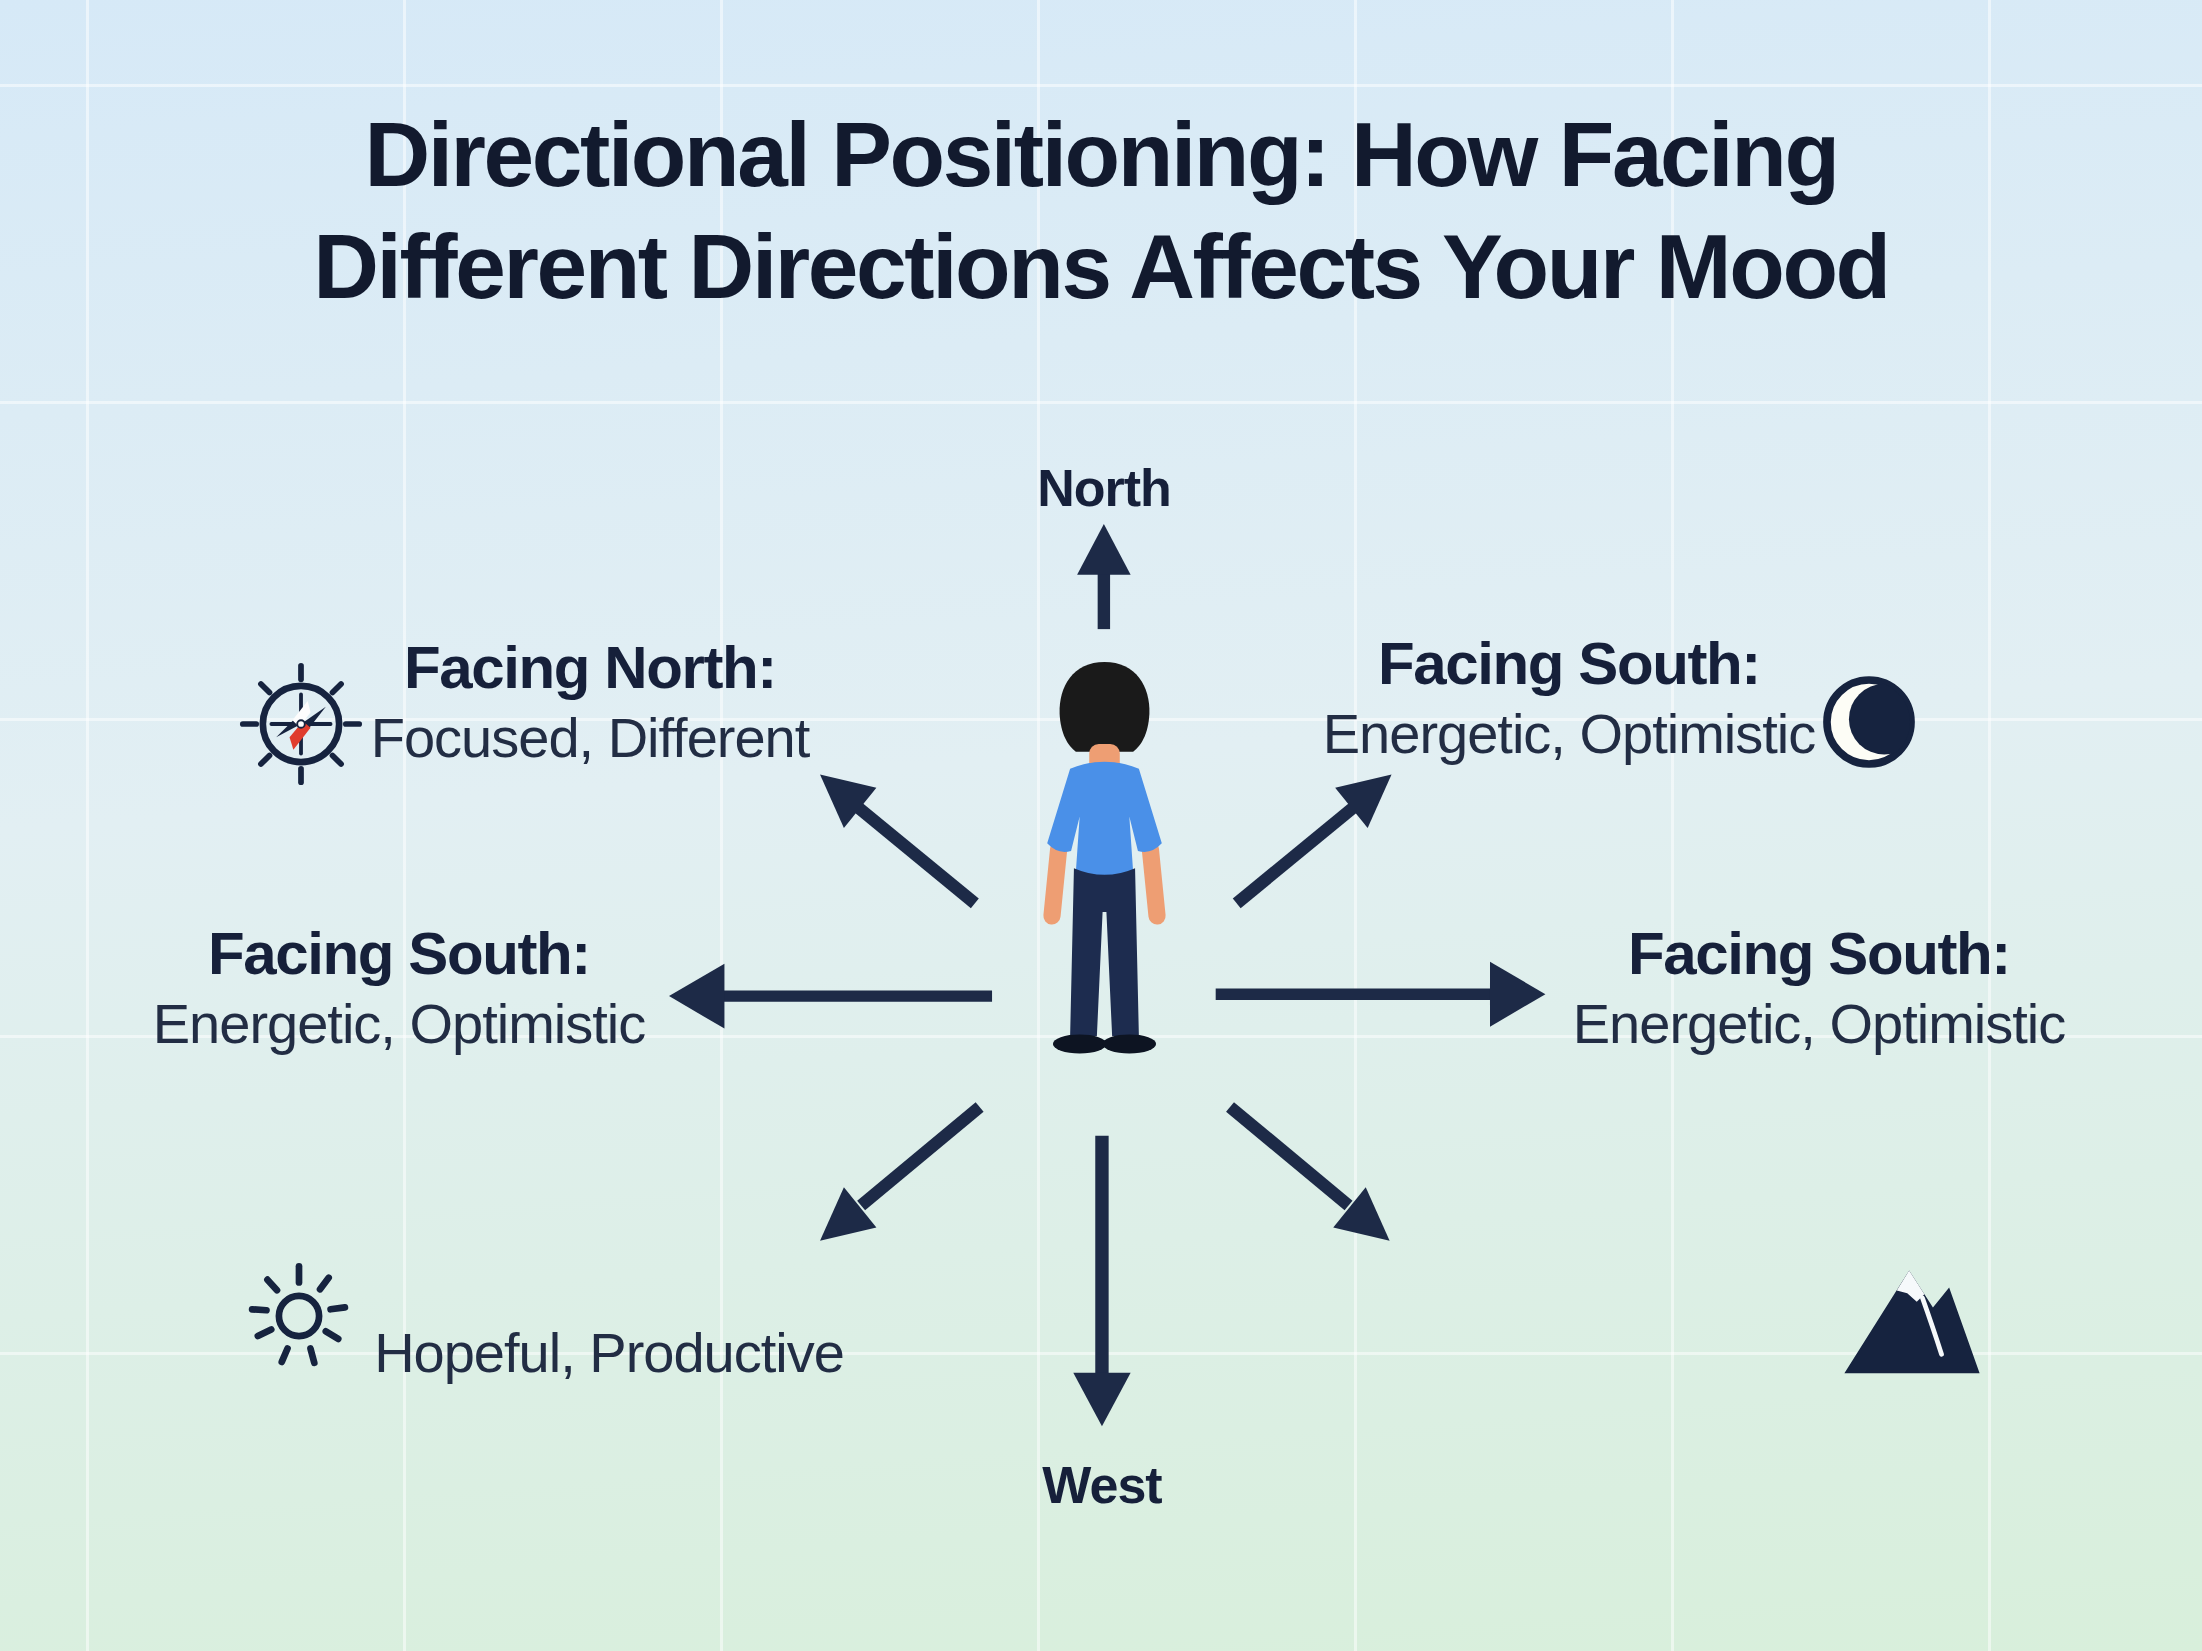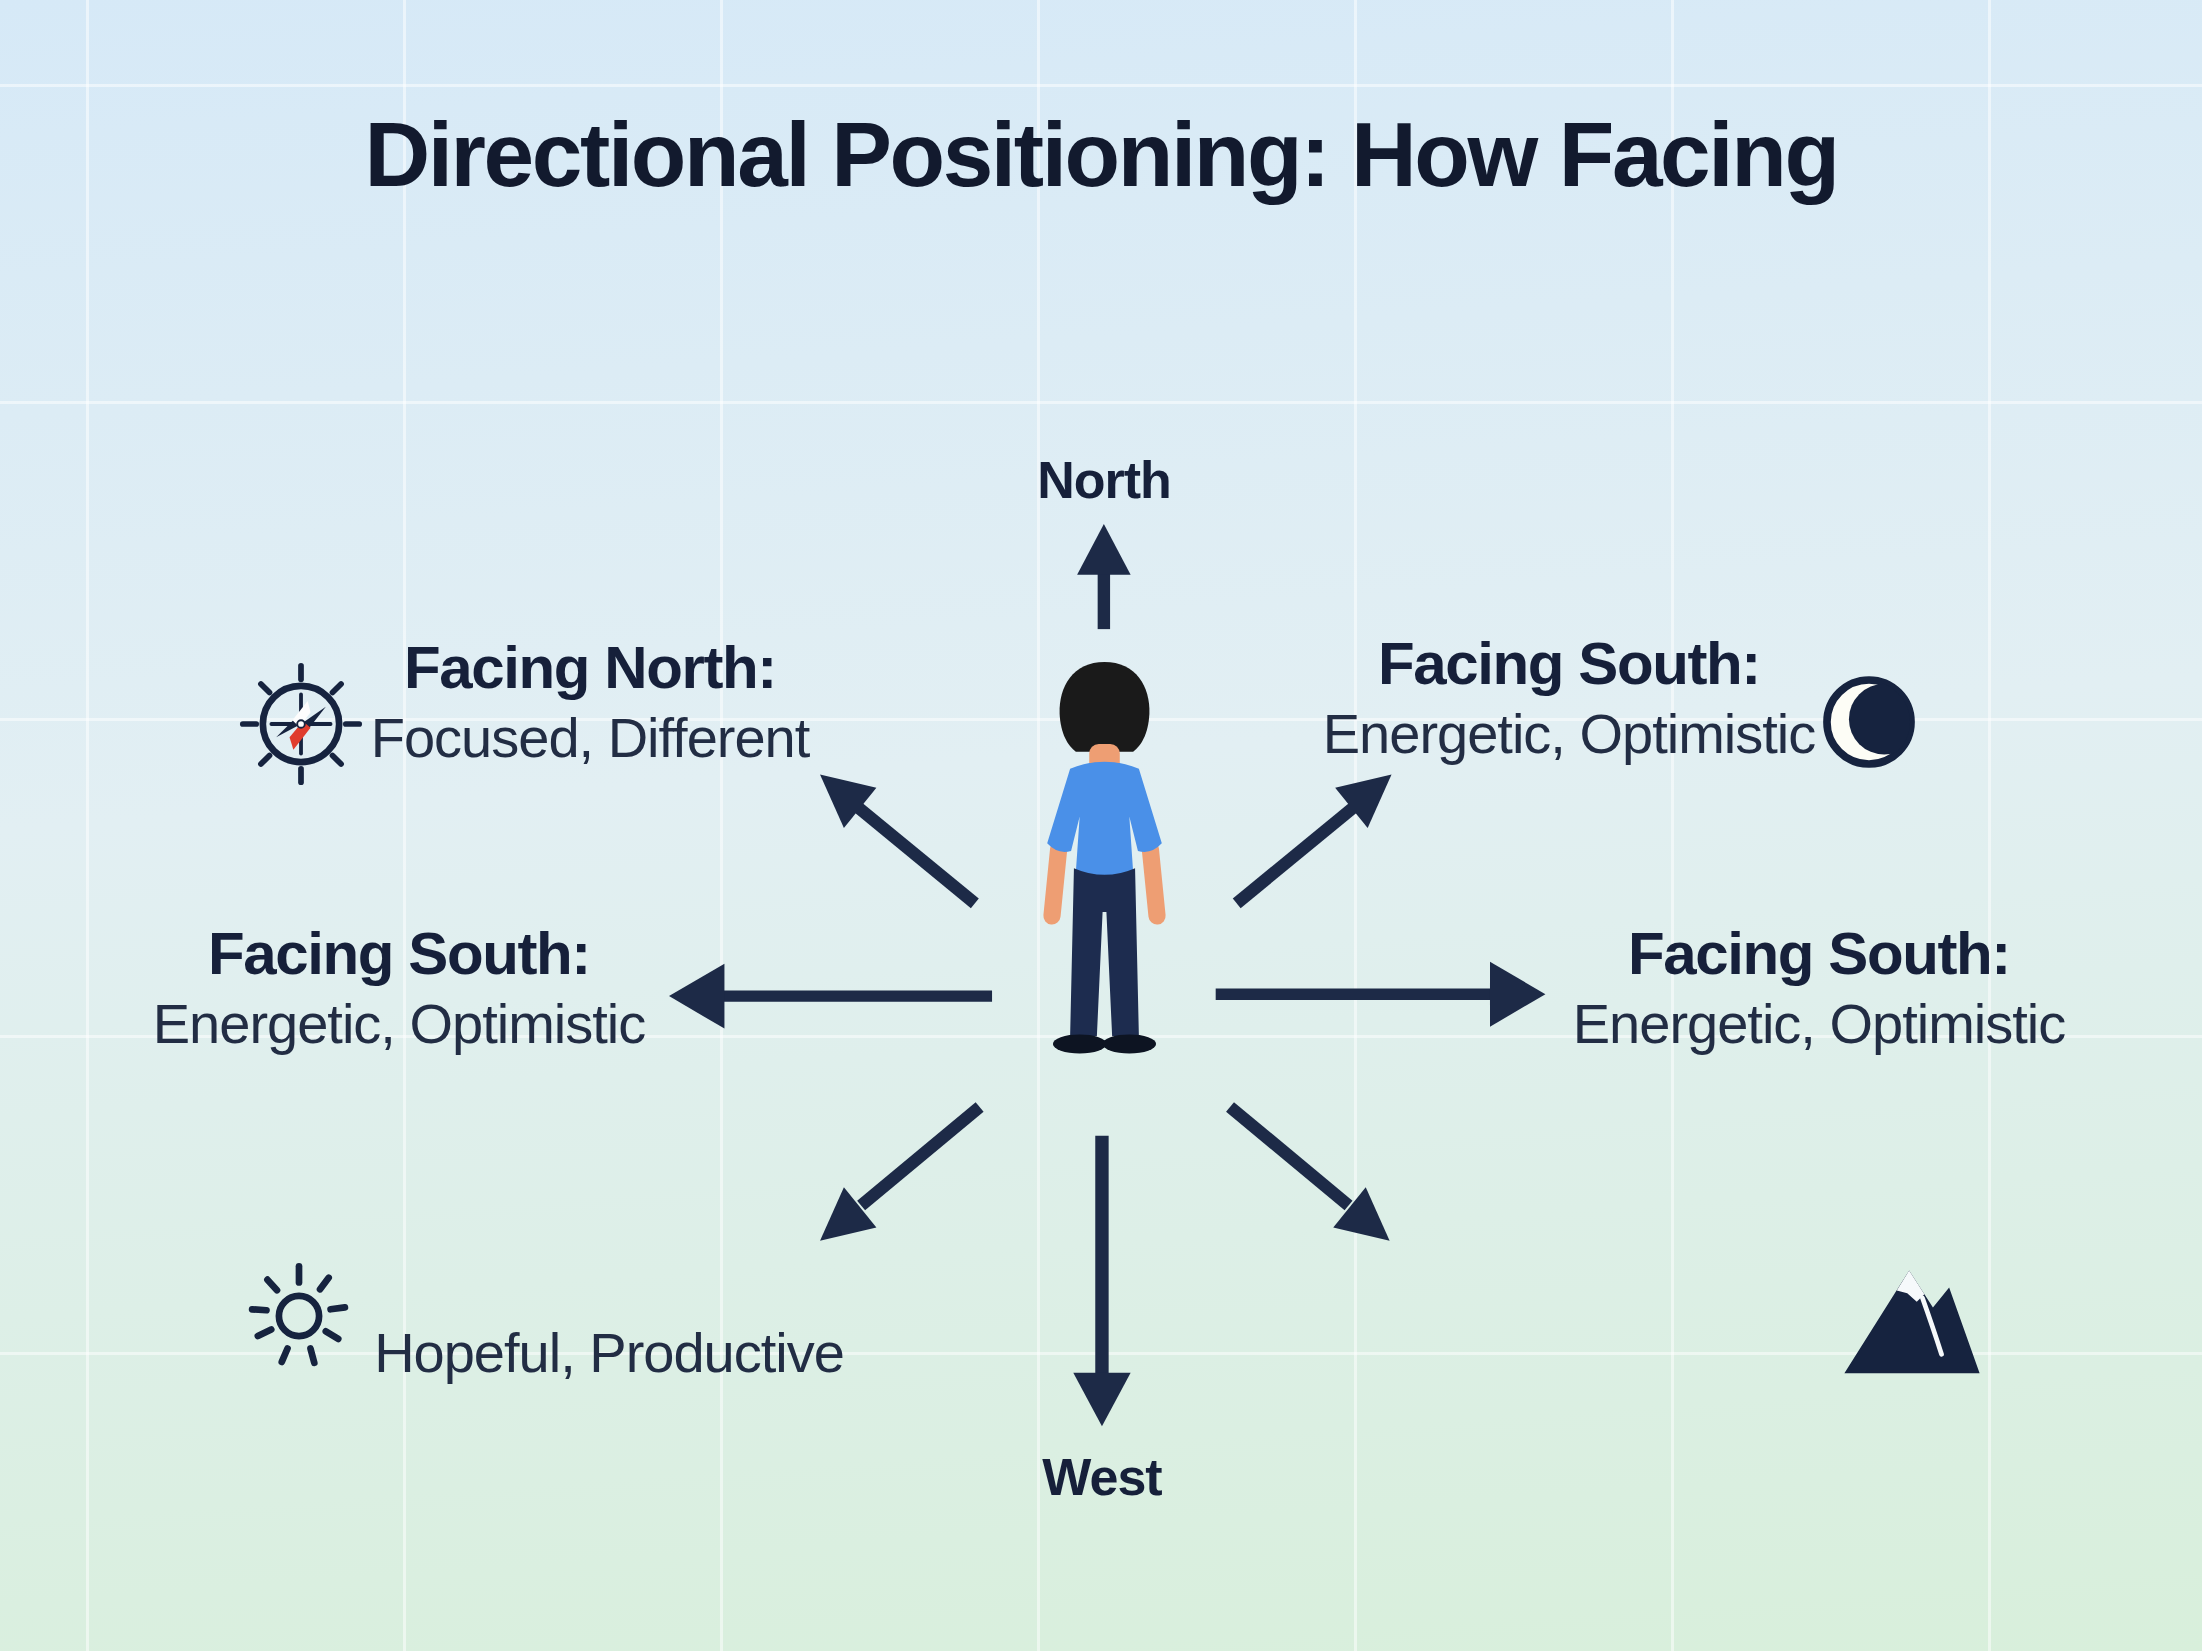--- a/index.html
+++ b/index.html
@@ -18,20 +18,21 @@
   .title {
     position:absolute; left:50%; top:99px; transform:translateX(-50%);
     width:2007px; text-align:center; font-weight:700; font-size:91px;
     line-height:1.23; letter-spacing:-2.4px; color:#121a2e;
   }
   .title .line { display:block; }
   .dir-label {
     position:absolute; transform:translate(-50%,-50%);
     font-size:52px; font-weight:700; letter-spacing:-1px; color:#16203a;
     white-space:nowrap;
+    margin-top:8px;
   }
   .callout {
     position:absolute; transform:translate(-50%,-50%);
     text-align:center; white-space:nowrap;
   }
   .callout .heading {
     font-size:60px; font-weight:700; letter-spacing:-1.4px; color:#16203a; line-height:1.05;
   }
   .callout .sub {
     font-size:56px; font-weight:400; letter-spacing:-1px; color:#222d44; line-height:1.05; margin-top:9.6px;
@@ -41,20 +42,21 @@
   .arrows { left:0; top:0; }
 </style>
 </head>
 <body>
 
 <div class="canvas">
   <div class="grid"></div>
 
   <h1 class="title" style="margin:0;">
     <span class="line">Directional Positioning: How Facing</span>
+    <span class="line">Different Directions Affects Your Mood</span>
   </h1>
 
   <div class="dir-label" style="left:1104px; top:480px;">North</div>
   <div class="dir-label" style="left:1102px; top:1477px;">West</div>
 
   <div class="callout" style="left:590px; top:702px;">
     <div class="heading">Facing North:</div>
     <div class="sub">Focused, Different</div>
   </div>
   <div class="callout" style="left:1569px; top:698px;">

